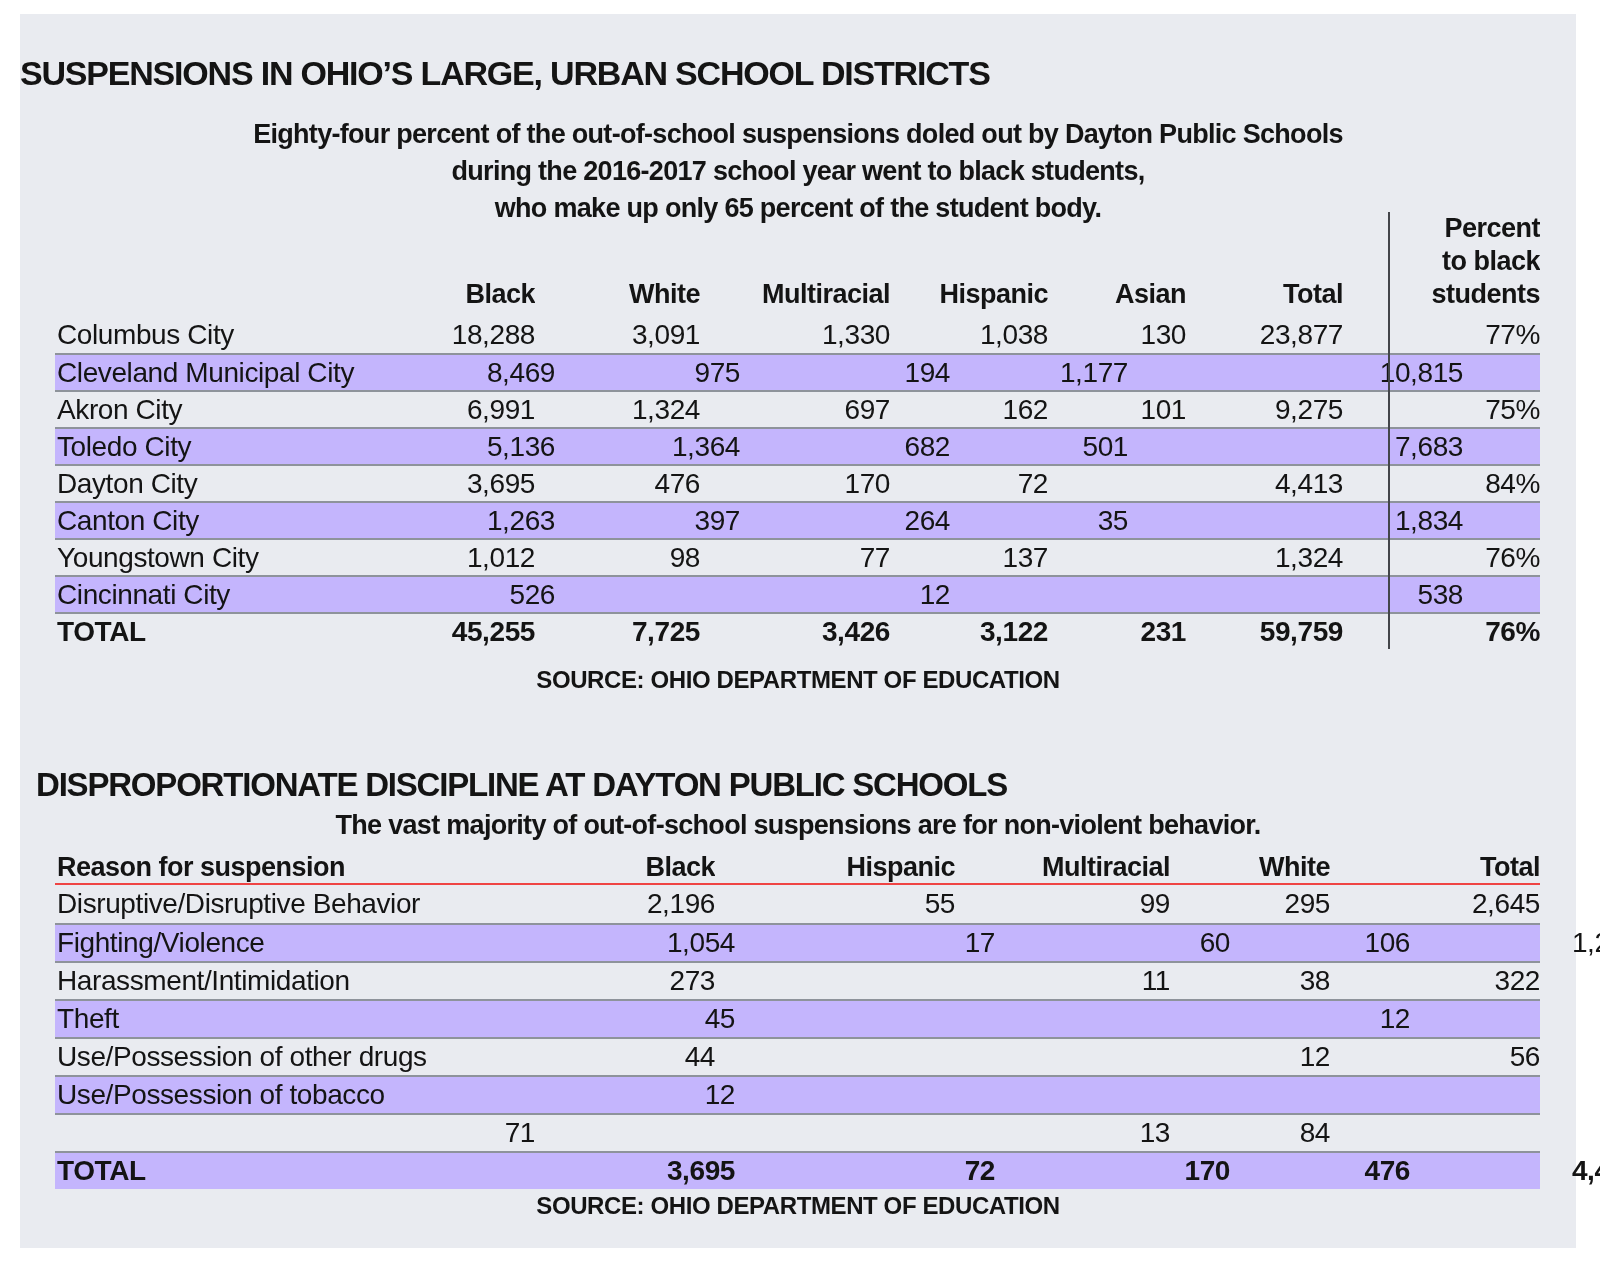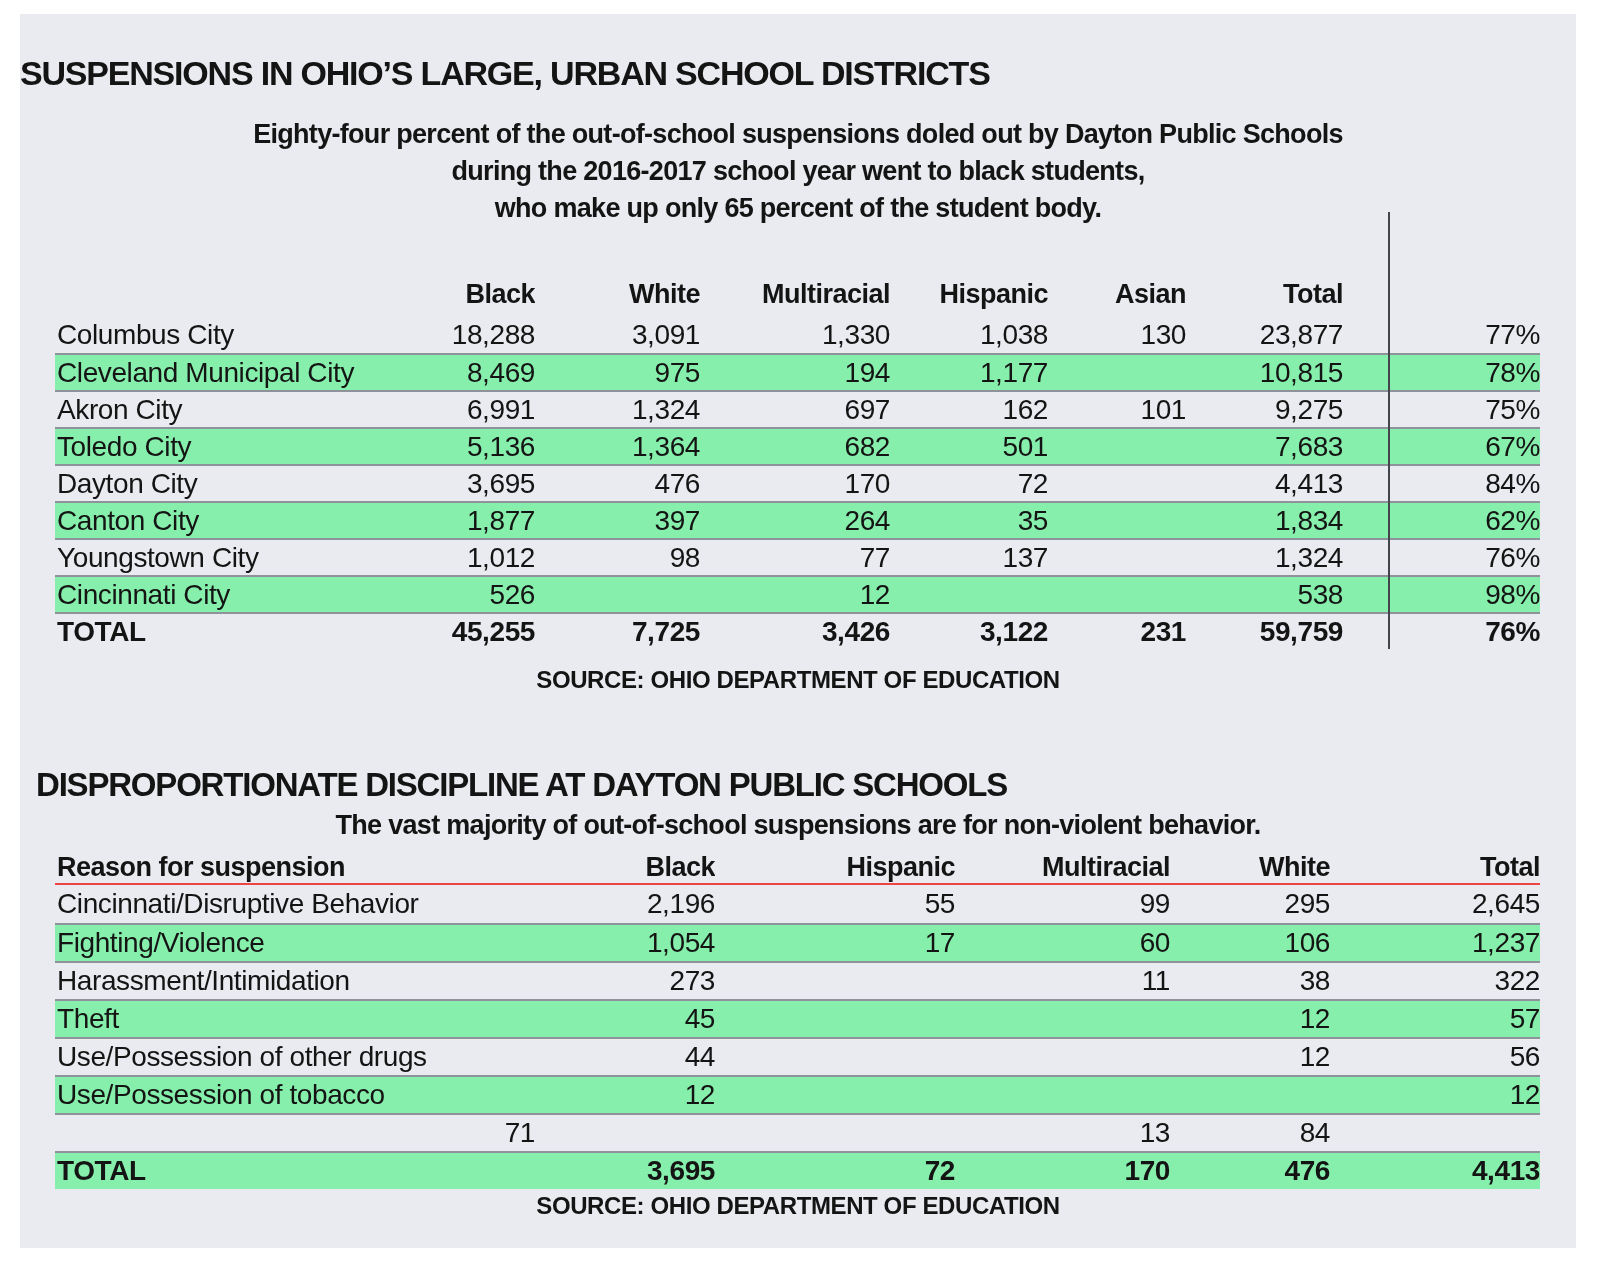--- a/index.html
+++ b/index.html
@@ -20,21 +20,21 @@
   .header1 .cell{line-height:33px;}
   .header2{top:836px;height:33px;display:grid;align-items:end;font-weight:bold;
     font-size:27px;letter-spacing:-0.5px;border-bottom:2px solid #ef4444;
     grid-template-columns:480px 180px 240px 215px 160px 210px;}
   .body1{top:302px;}
   .body2{top:871px;}
   .row{display:grid;height:37px;align-items:center;font-size:28px;letter-spacing:-0.4px;
     box-sizing:border-box;}
   .body1 .row{grid-template-columns:360px 120px 165px 190px 158px 138px 157px 197px;}
   .body2 .row{height:38px;grid-template-columns:480px 180px 240px 215px 160px 210px;}
-  .row.even{background:#86efac;}
+  .row.even{background:#c4b5fd;gap:20px;}
   .row + .row{border-top:2px solid #8e939b;}
   .row.bold{font-weight:bold;}
   .cell{text-align:right;white-space:pre-line;overflow:hidden;}
   .cell.name{text-align:left;padding-left:2px;}
   .divider{position:absolute;left:1368px;top:198px;width:2px;height:437px;background:#43454a;z-index:3;}
   .source{position:absolute;left:0;width:100%;text-align:center;font-weight:bold;
     font-size:24px;letter-spacing:-0.4px;}
   .source1{top:652px;}
   .source2{top:1178px;}
 </style>
@@ -49,20 +49,23 @@
 who make up only 65 percent of the student body.</div>
 
   <div class="grid header1">
     <span class="cell name"></span>
     <span class="cell">Black</span>
     <span class="cell">White</span>
     <span class="cell">Multiracial</span>
     <span class="cell">Hispanic</span>
     <span class="cell">Asian</span>
     <span class="cell">Total</span>
+    <span class="cell">Percent
+to black
+students</span>
   </div>
 
   <div class="grid body1">
       <div class="row odd">
         <span class="cell name">Columbus City</span>
         <span class="cell">18,288</span>
         <span class="cell">3,091</span>
         <span class="cell">1,330</span>
         <span class="cell">1,038</span>
         <span class="cell">130</span>
@@ -104,21 +107,21 @@
         <span class="cell">3,695</span>
         <span class="cell">476</span>
         <span class="cell">170</span>
         <span class="cell">72</span>
         <span class="cell"></span>
         <span class="cell">4,413</span>
         <span class="cell">84%</span>
       </div>
       <div class="row even">
         <span class="cell name">Canton City</span>
-        <span class="cell">1,877</span>
+        <span class="cell">1,263</span>
         <span class="cell">397</span>
         <span class="cell">264</span>
         <span class="cell">35</span>
         <span class="cell"></span>
         <span class="cell">1,834</span>
         <span class="cell">62%</span>
       </div>
       <div class="row odd">
         <span class="cell name">Youngstown City</span>
         <span class="cell">1,012</span>
@@ -162,21 +165,21 @@
     <span class="cell name">Reason for suspension</span>
     <span class="cell">Black</span>
     <span class="cell">Hispanic</span>
     <span class="cell">Multiracial</span>
     <span class="cell">White</span>
     <span class="cell">Total</span>
   </div>
 
   <div class="grid body2">
       <div class="row odd">
-        <span class="cell name">Cincinnati/Disruptive Behavior</span>
+        <span class="cell name">Disruptive/Disruptive Behavior</span>
         <span class="cell">2,196</span>
         <span class="cell">55</span>
         <span class="cell">99</span>
         <span class="cell">295</span>
         <span class="cell">2,645</span>
       </div>
       <div class="row even">
         <span class="cell name">Fighting/Violence</span>
         <span class="cell">1,054</span>
         <span class="cell">17</span>

